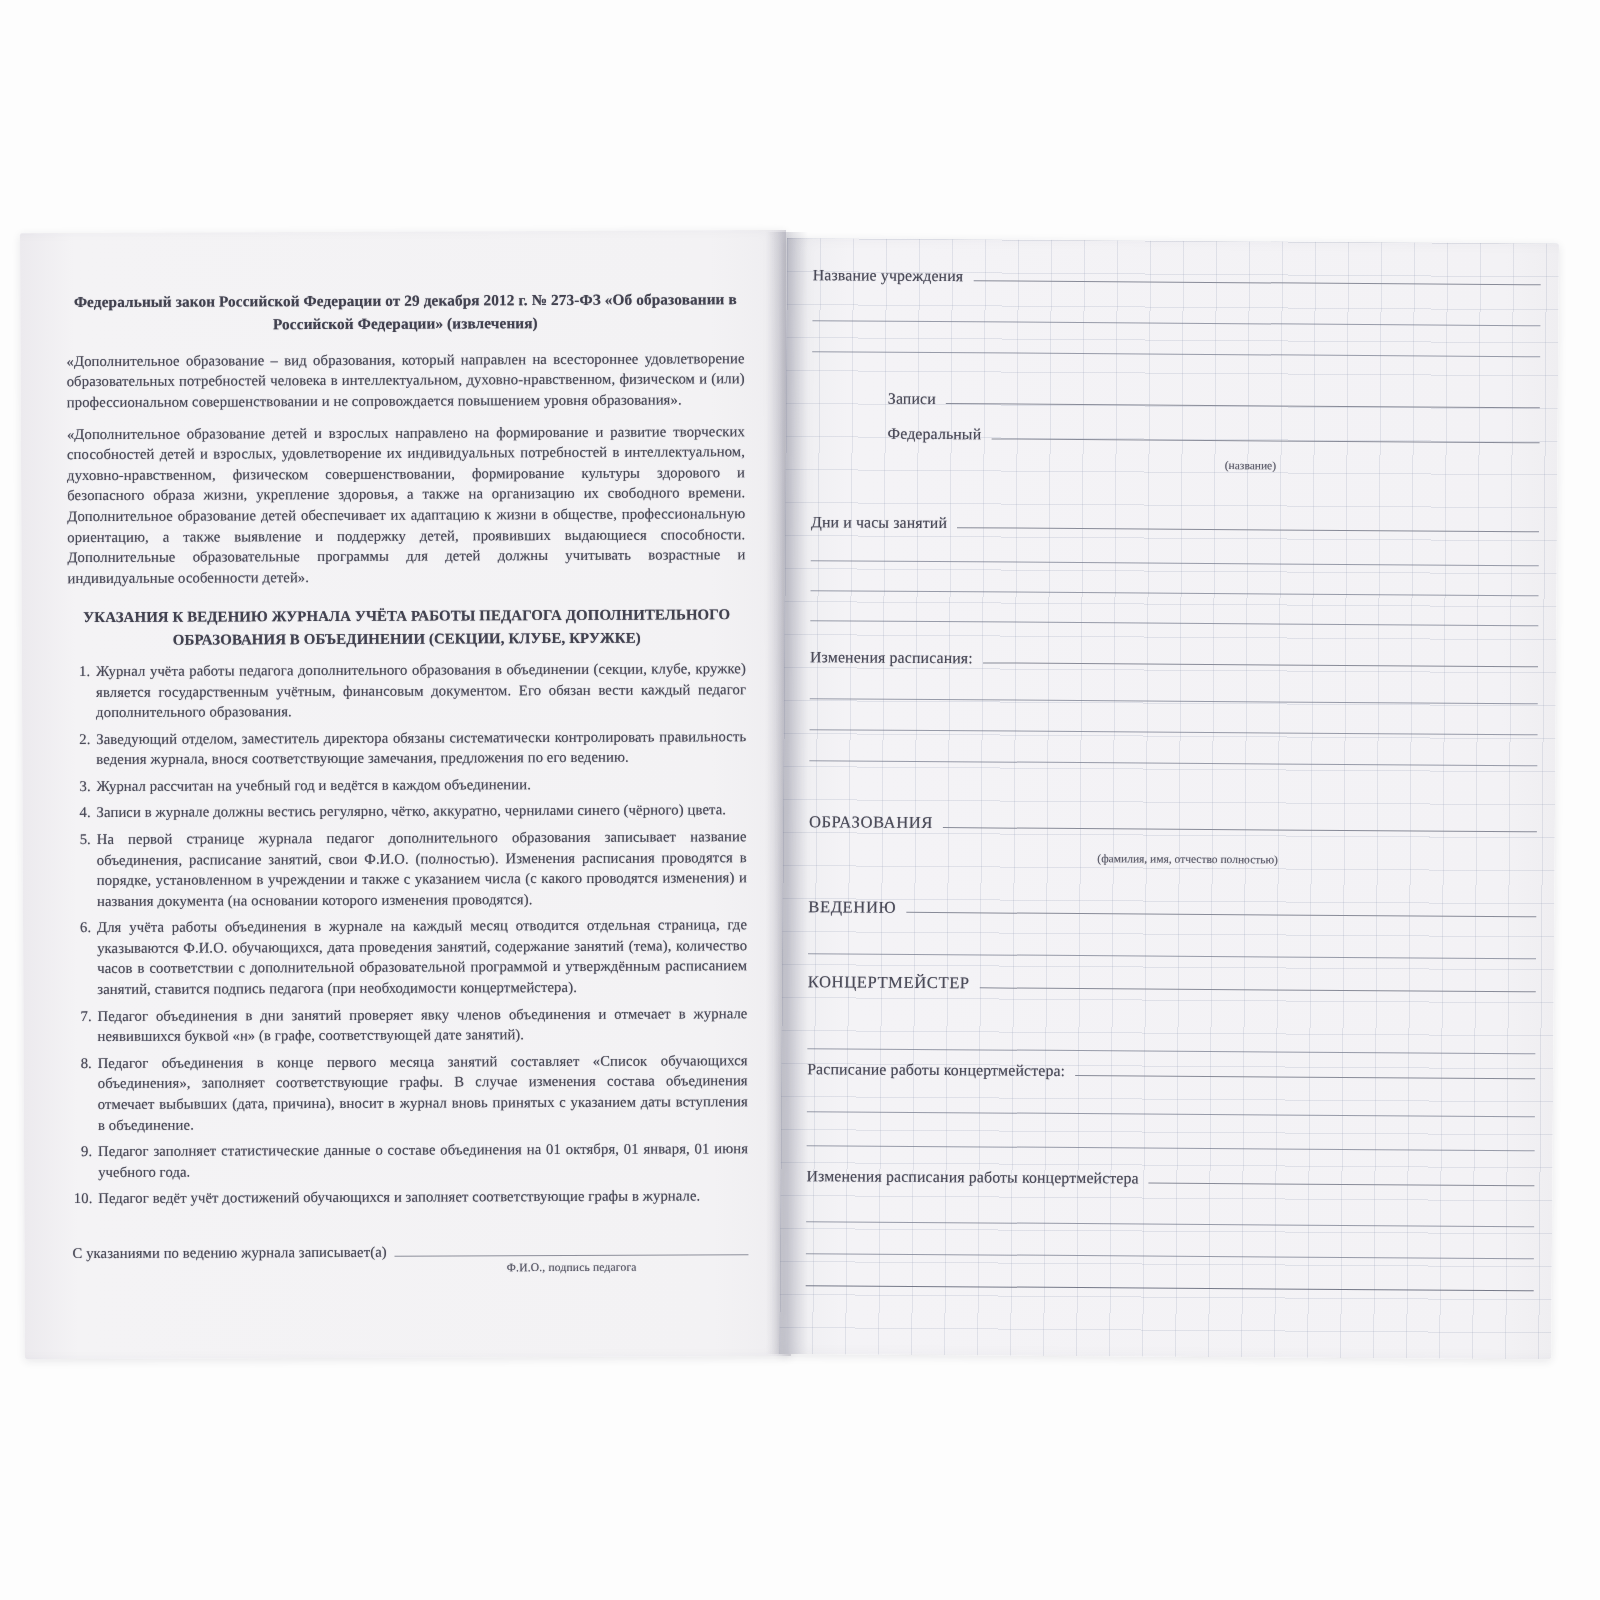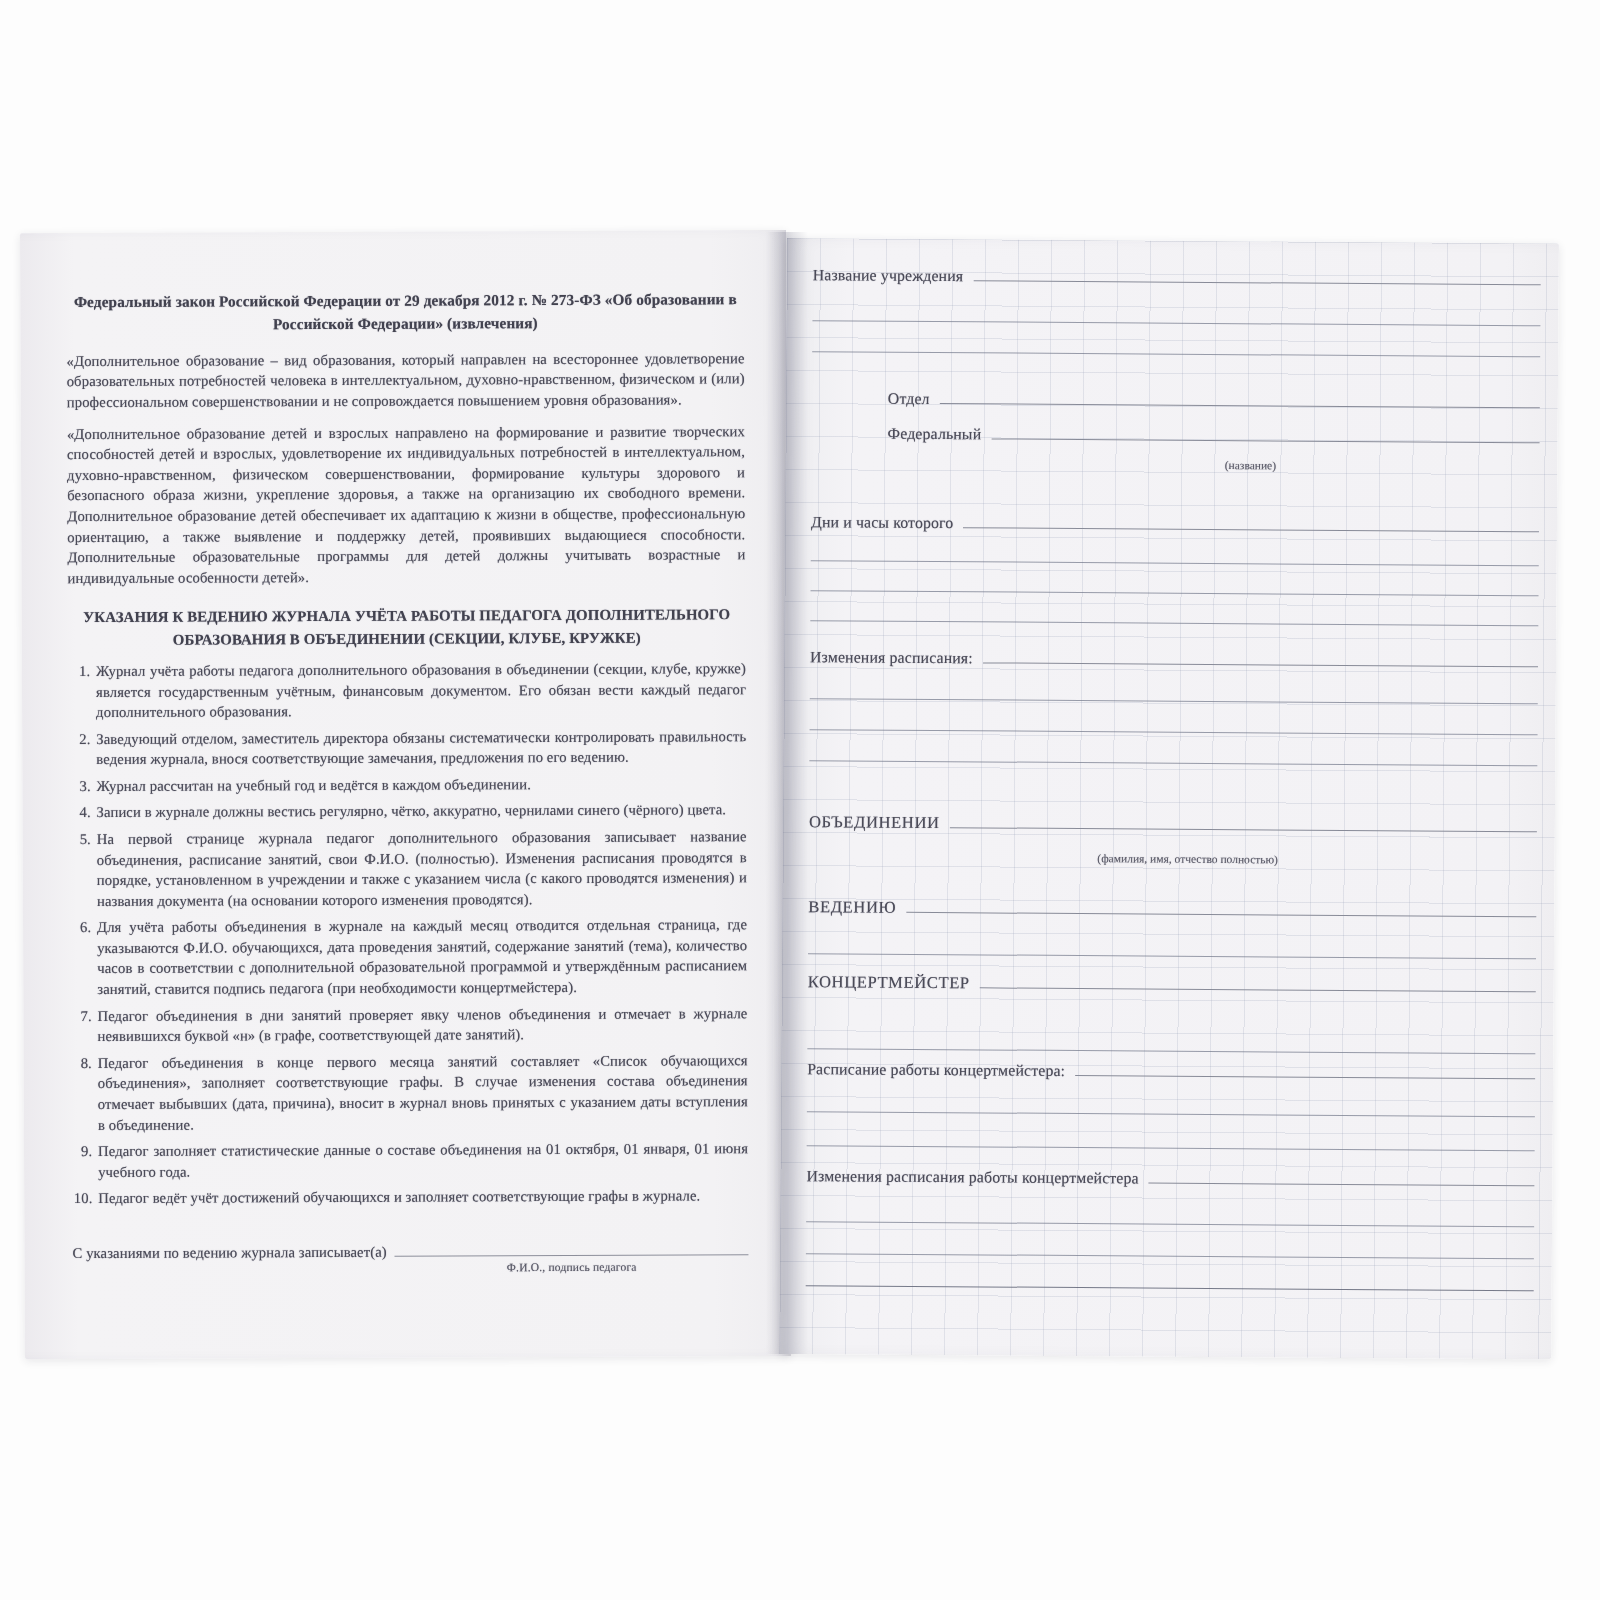--- a/index.html
+++ b/index.html
@@ -135,48 +135,48 @@
   <div class="page page-right">
 
     <div class="rrow" style="top:27px;">
       <span class="rlabel">Название учреждения</span>
       <span class="rline"></span>
     </div>
     <div class="rblank" style="top:82px;"></div>
     <div class="rblank" style="top:113px;"></div>
 
     <div class="rrow" style="top:150px;">
-      <span class="rlabel indent">Отдел</span>
+      <span class="rlabel indent">Записи</span>
       <span class="rline"></span>
     </div>
 
     <div class="rrow" style="top:185px;">
       <span class="rlabel indent">Федеральный</span>
       <span class="rline"></span>
     </div>
     <div class="rcaption" style="top:218px;left:370px;width:190px;">(название)</div>
 
     <div class="rrow" style="top:274px;">
-      <span class="rlabel">Дни и часы которого</span>
+      <span class="rlabel">Дни и часы занятий</span>
       <span class="rline"></span>
     </div>
     <div class="rblank" style="top:322px;"></div>
     <div class="rblank" style="top:352px;"></div>
     <div class="rblank" style="top:382px;"></div>
 
     <div class="rrow" style="top:409px;">
       <span class="rlabel">Изменения расписания:</span>
       <span class="rline"></span>
     </div>
     <div class="rblank" style="top:460px;"></div>
     <div class="rblank" style="top:491px;"></div>
     <div class="rblank" style="top:522px;"></div>
 
     <div class="rrow caps" style="top:574px;">
-      <span class="rlabel">ОБЪЕДИНЕНИИ</span>
+      <span class="rlabel">ОБРАЗОВАНИЯ</span>
       <span class="rline"></span>
     </div>
     <div class="rcaption" style="top:612px;left:240px;width:330px;">(фамилия, имя, отчество полностью)</div>
 
     <div class="rrow caps" style="top:659px;">
       <span class="rlabel">ВЕДЕНИЮ</span>
       <span class="rline"></span>
     </div>
     <div class="rblank" style="top:715px;"></div>
 

